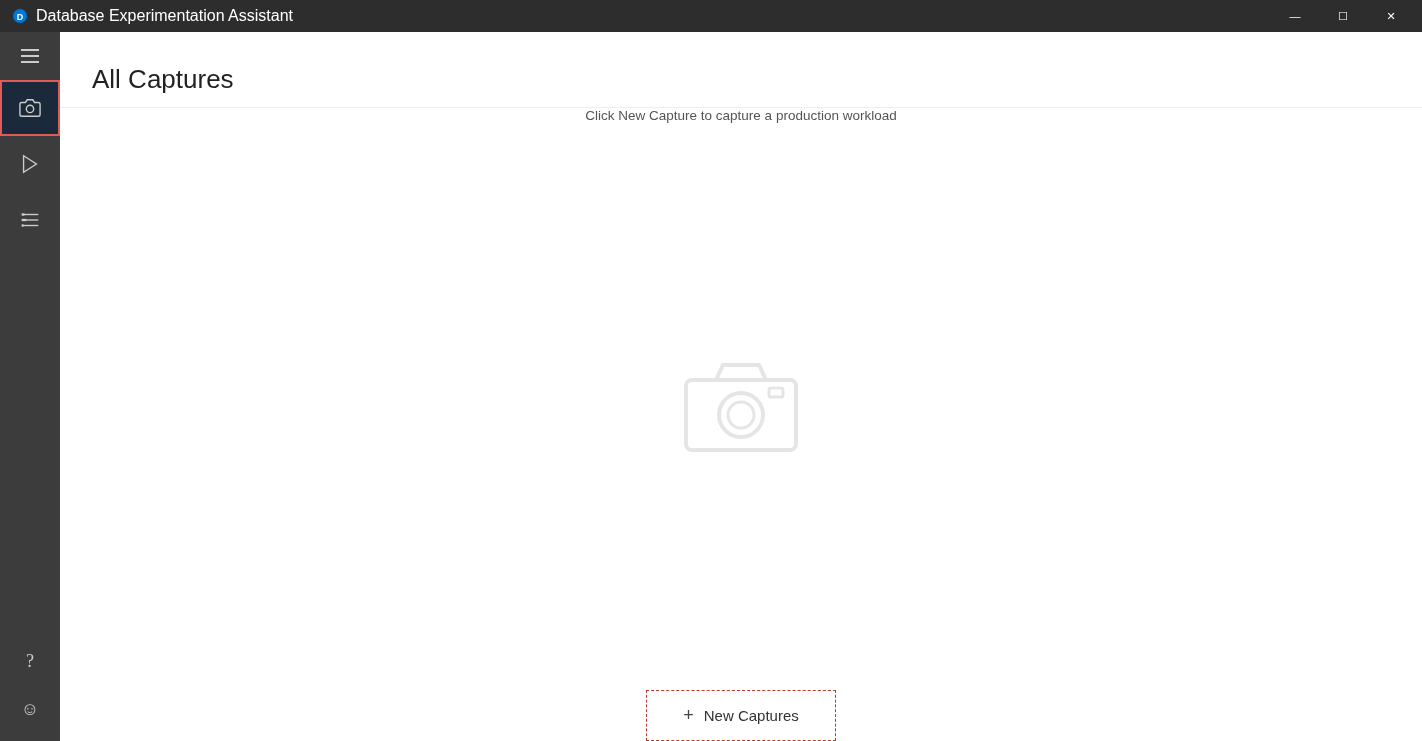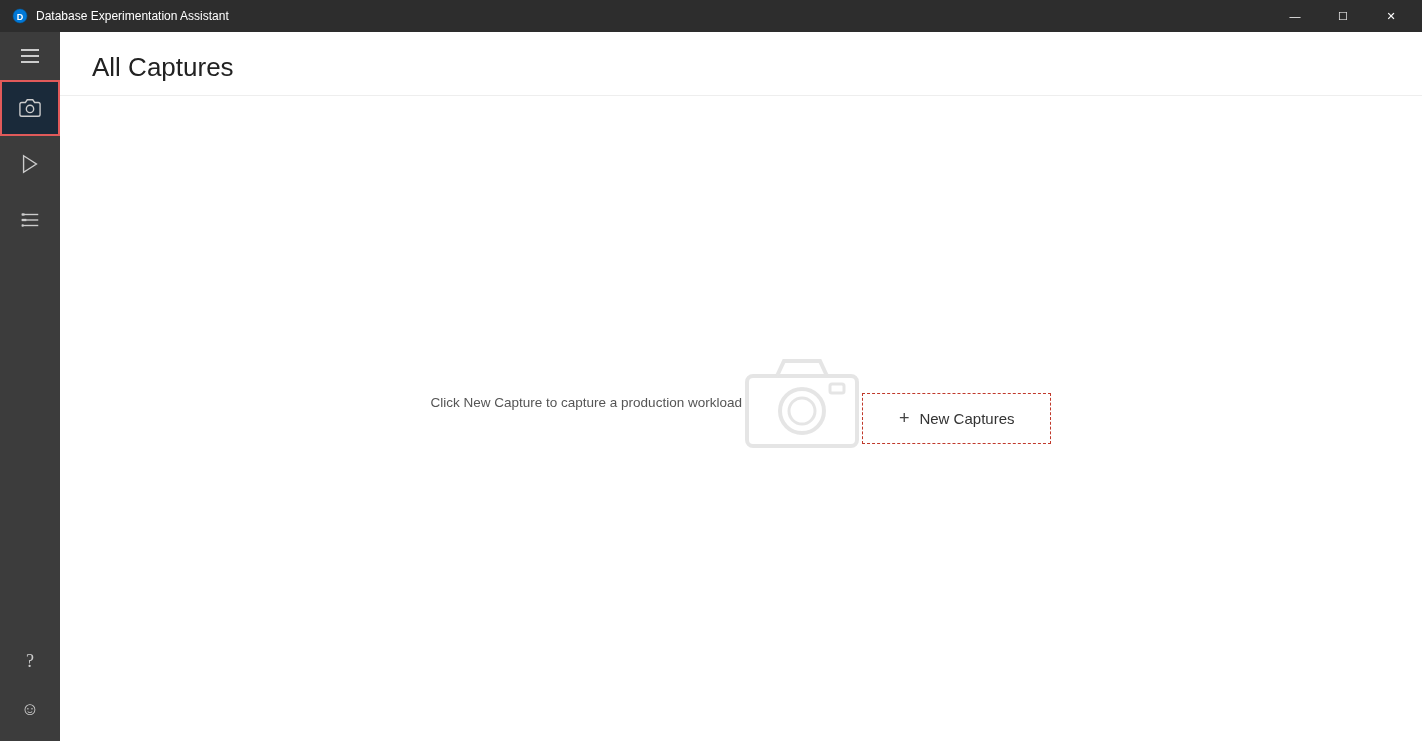--- a/index.html
+++ b/index.html
@@ -39,21 +39,21 @@
       justify-content: center;
     }
 
     .app-icon svg {
       width: 16px;
       height: 16px;
     }
 
     .title-bar-title {
       color: #fff;
-      font-size: 12px;
+      font-size: 16px;
       text-align: center;
     }
 
     .title-bar-controls {
       display: flex;
       align-items: center;
       gap: 2px;
     }
 
     .title-bar-btn {
@@ -161,35 +161,36 @@
     
     .content {
       flex: 1;
       background: #fff;
       display: flex;
       flex-direction: column;
       overflow: hidden;
     }
 
     .content-header {
-      padding: 20px 32px 12px 32px;
+      padding: 32px 32px 12px 32px;
       border-bottom: 1px solid #eee;
     }
 
     .content-title {
       font-size: 26px;
       font-weight: 300;
       color: #222;
     }
 
     .content-body {
       flex: 1;
       display: flex;
-      align-items: center;
-      justify-content: center;
+      flex-direction: column;
+      align-items: center;
+      justify-content: space-between;
       gap: 0;
     }
 
     .hint-text {
       font-size: 13.5px;
       color: #555;
       margin-bottom: 32px;
     }
 
     .camera-icon-large {

